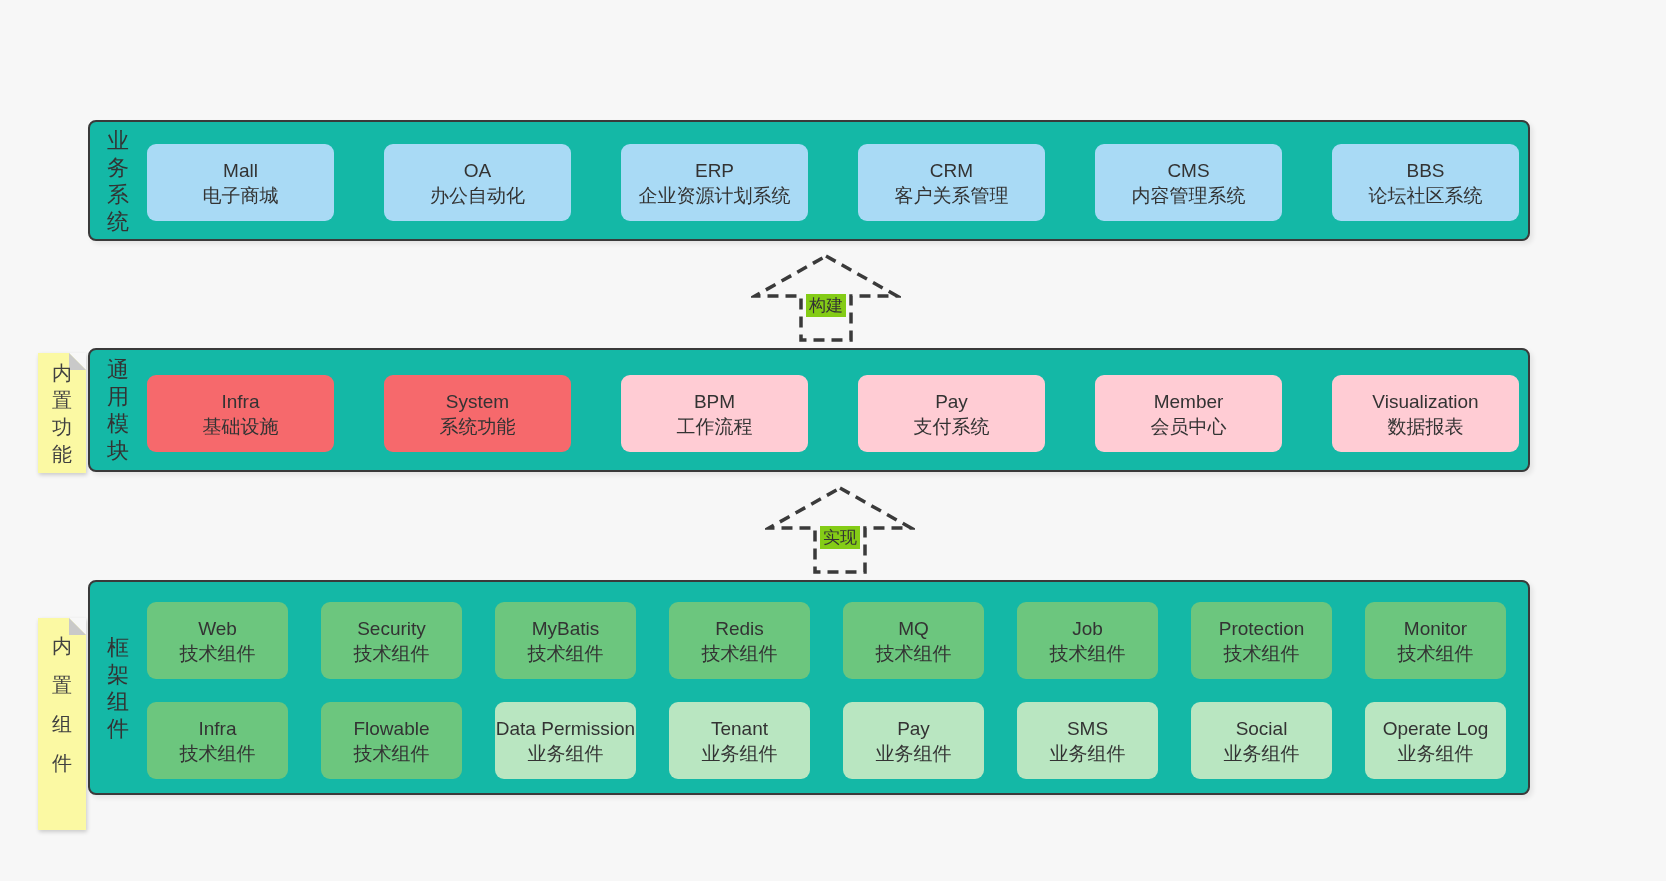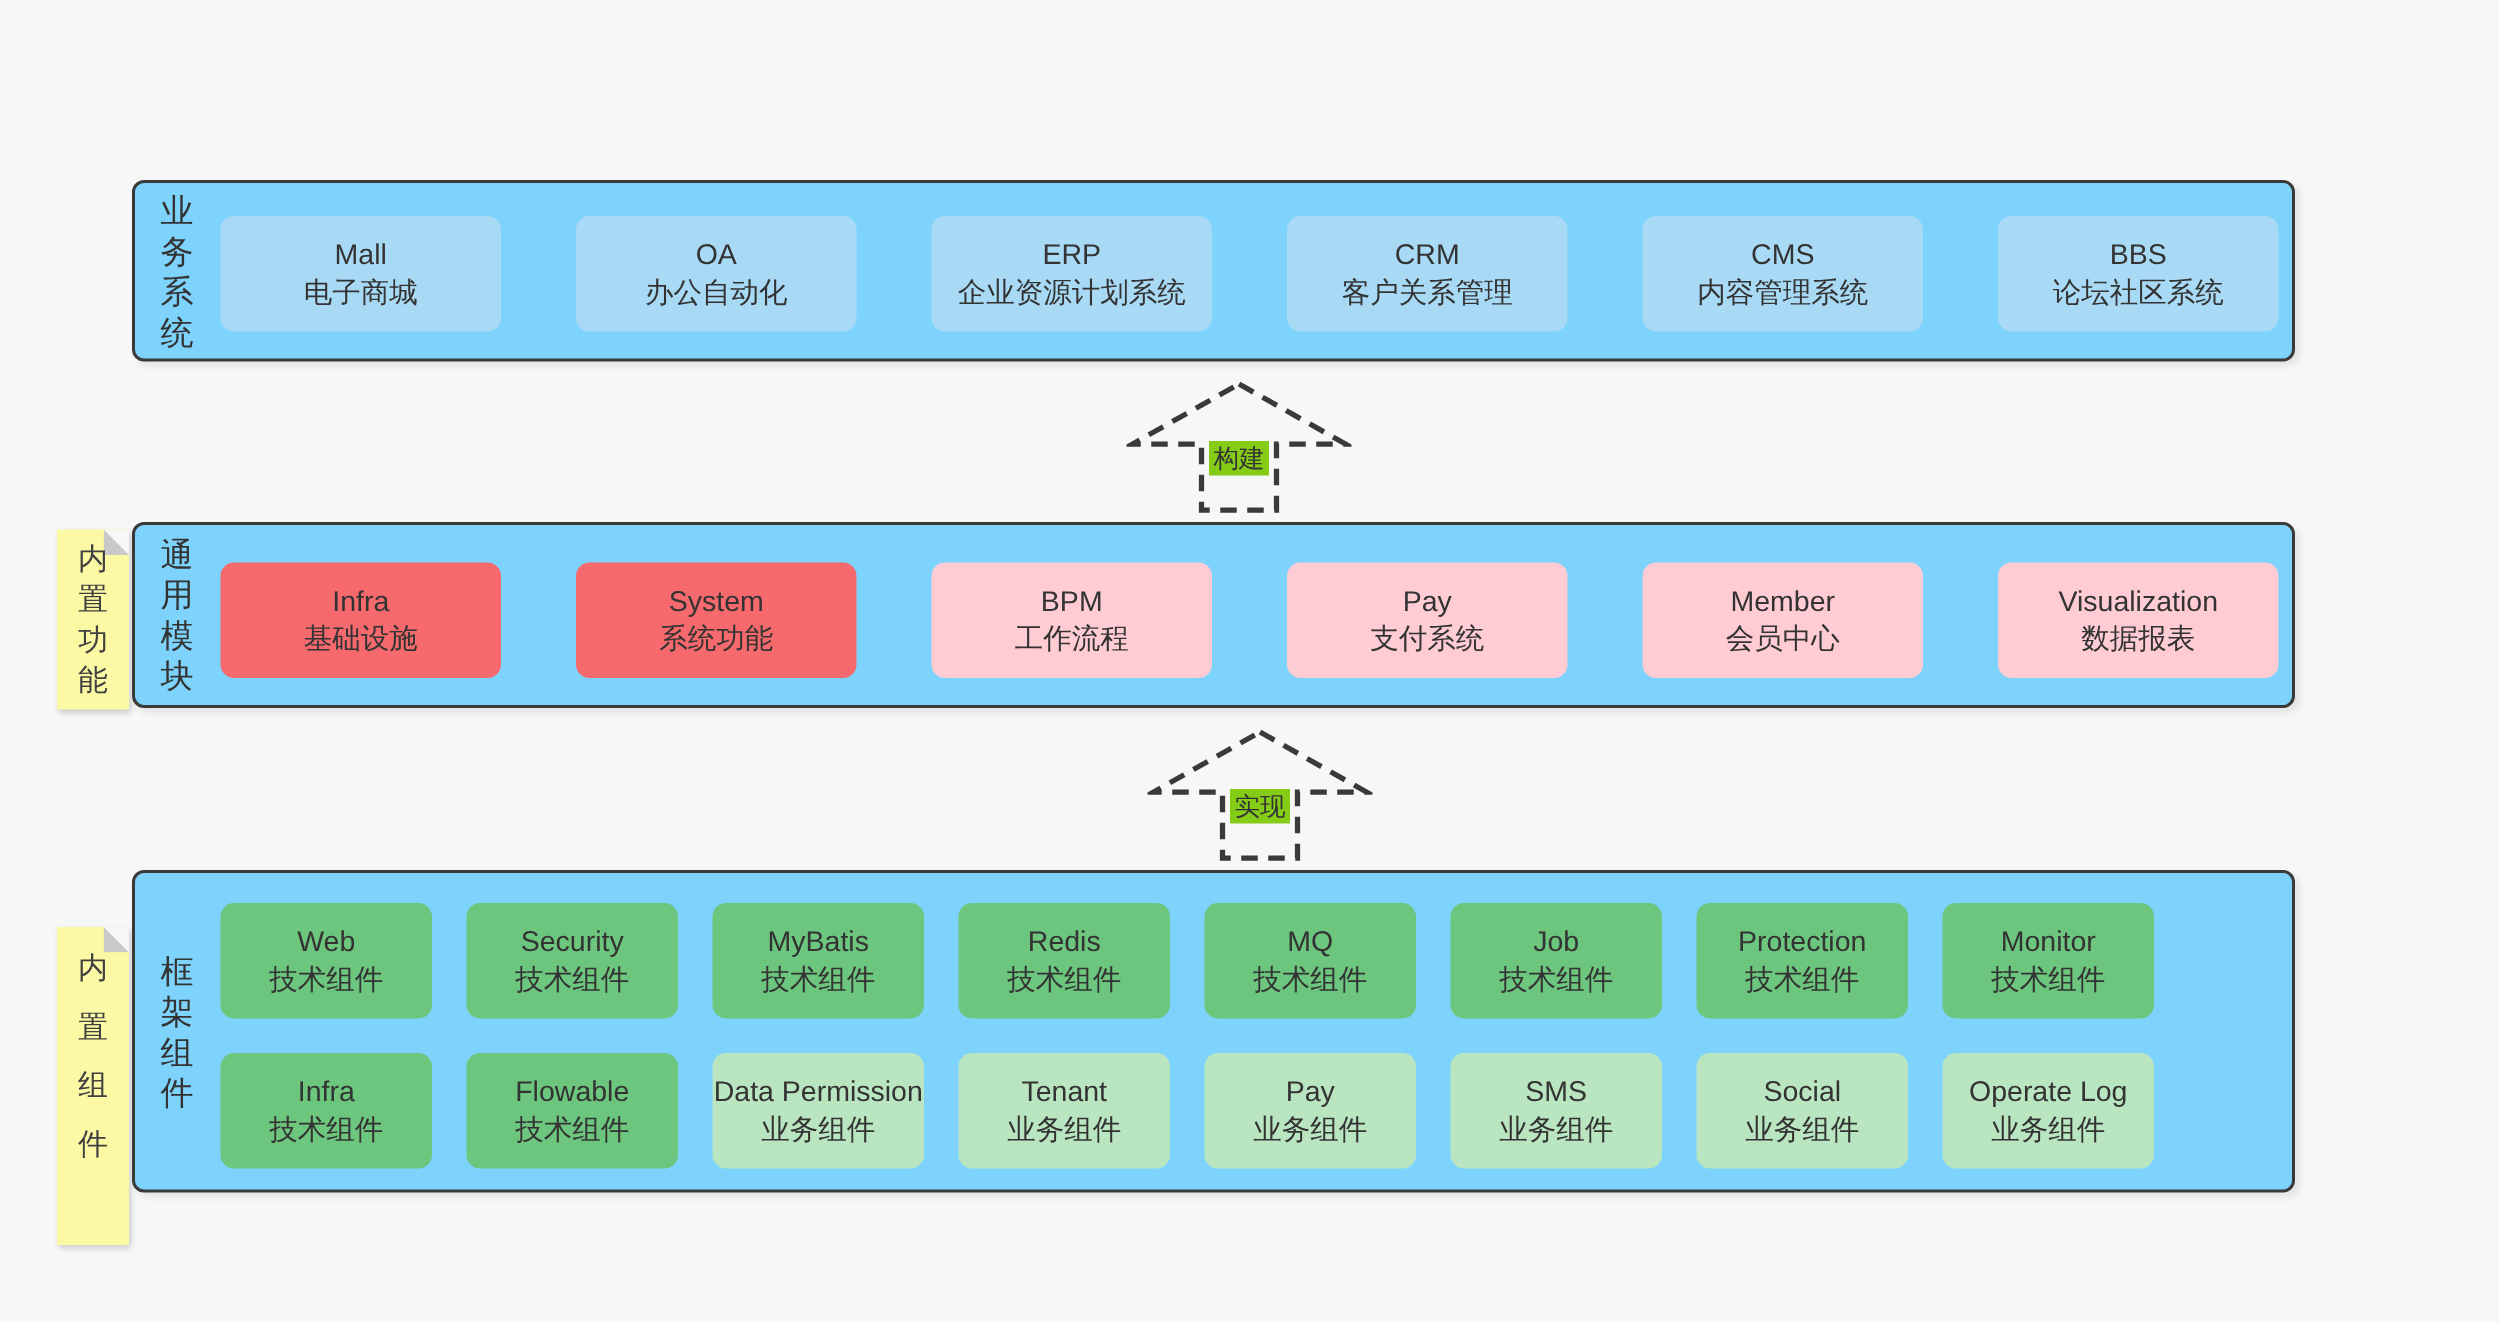--- a/index.html
+++ b/index.html
@@ -5,38 +5,38 @@
   html,body { margin:0; padding:0; }
   body {
     width:1666px; height:881px; position:relative; overflow:hidden;
     background:#f7f7f7; color:#333;
     font-family:"Liberation Sans", sans-serif;
   }
 
   
   .container {
     position:absolute; left:88px; width:1442px; box-sizing:border-box;
-    background:#7dd3fc; border:2px solid #3a3a3a; border-radius:8px;
+    background:#14b8a6; border:2px solid #3a3a3a; border-radius:8px;
     box-shadow:3px 3px 5px rgba(0,0,0,0.08);
   }
   #sec-business   { top:120px; height:121px; }
   #sec-modules    { top:348px; height:124px; }
   #sec-components { top:580px; height:215px; }
 
   .vlabel {
     position:absolute; left:16px; top:50%; transform:translateY(-50%);
     width:24px; font-size:22px; line-height:27px; word-break:break-all;
     text-align:center; color:#333;
   }
 
   .boxrow { position:absolute; left:57px; display:flex; gap:50px; }
   #sec-business .boxrow { top:22px; }
   #sec-modules  .boxrow { top:25px; }
   .boxcol { position:absolute; left:57px; top:20px; display:flex; flex-direction:column; gap:23px; }
-  .boxcol .row { display:flex; gap:23px; }
+  .boxcol .row { display:flex; gap:33px; }
 
   .box {
     width:187px; height:77px; border-radius:9px;
     display:flex; flex-direction:column; justify-content:center; align-items:center;
     font-size:19px; line-height:25px; color:#333;
   }
   .box.small { width:141px; }
   .box .box-name { white-space:pre-wrap; }
 
   .blue        { background:#a9daf5; }

